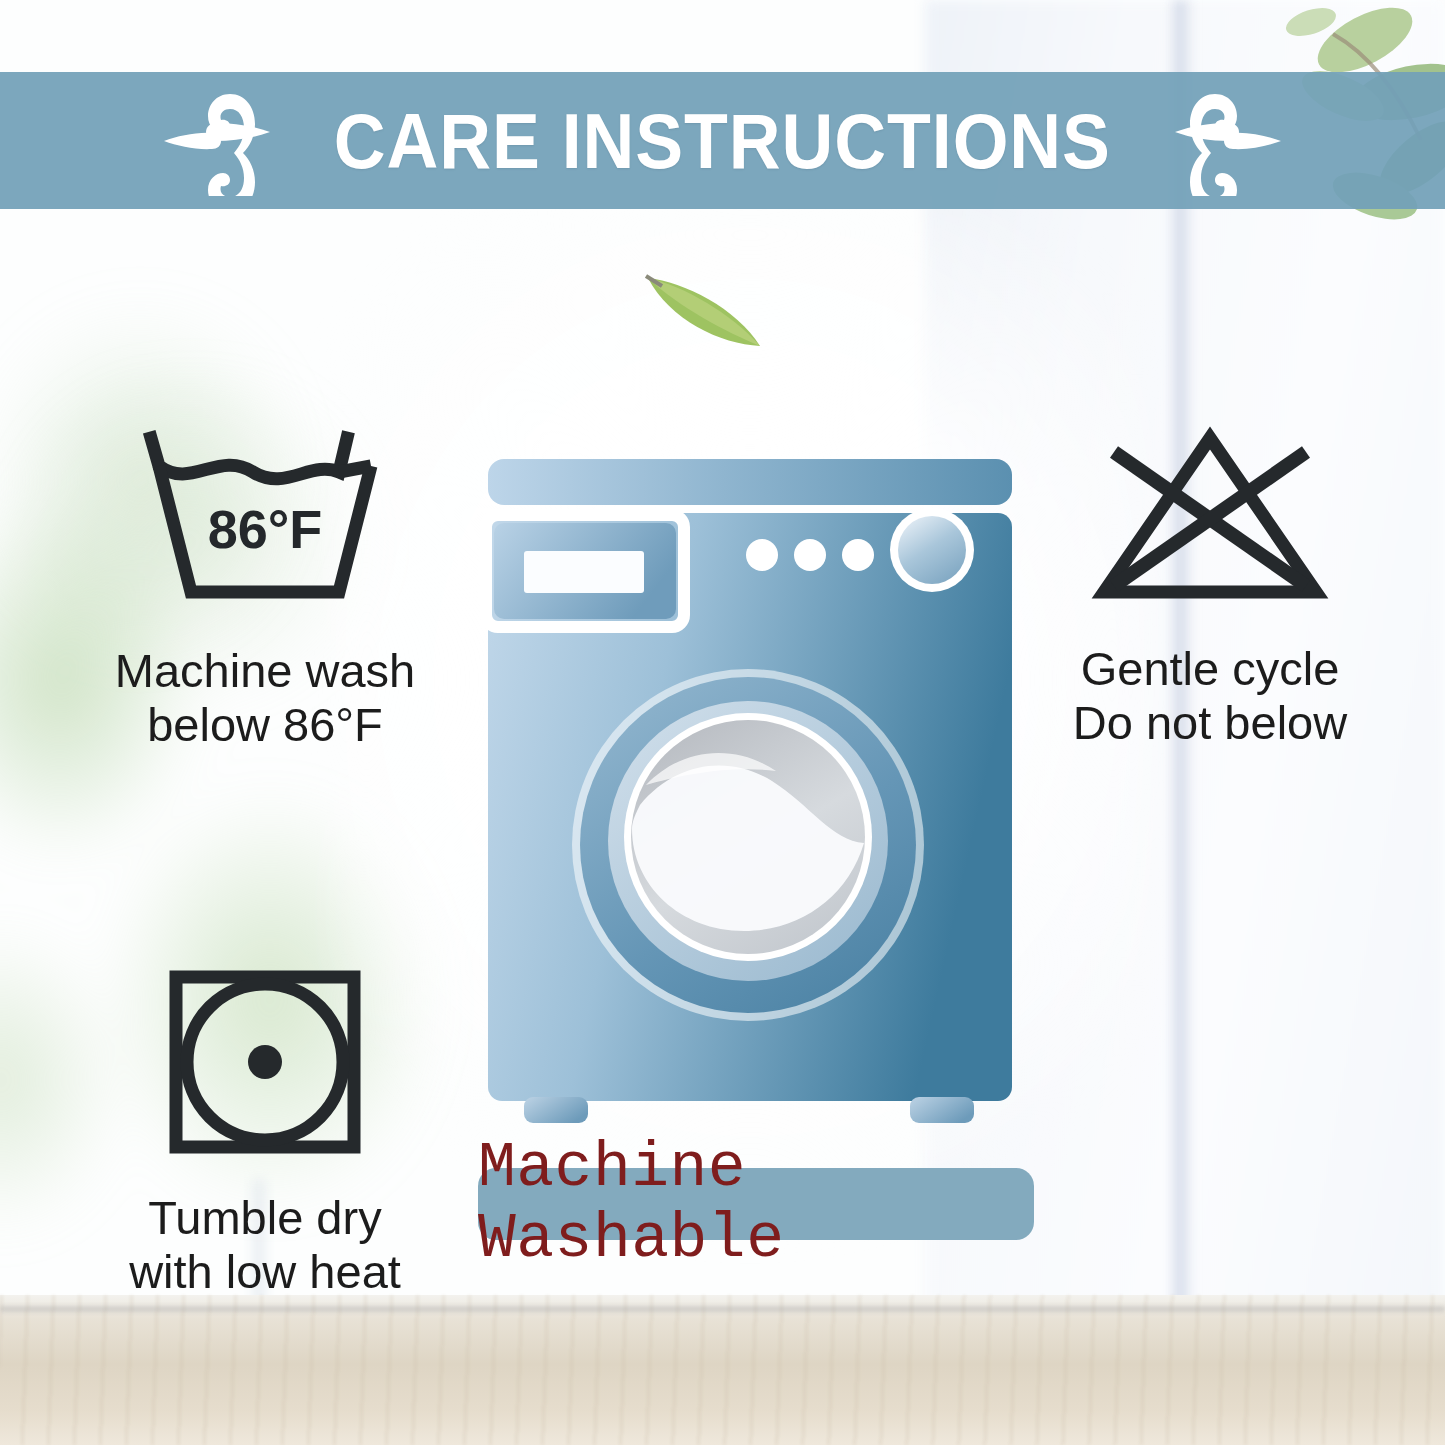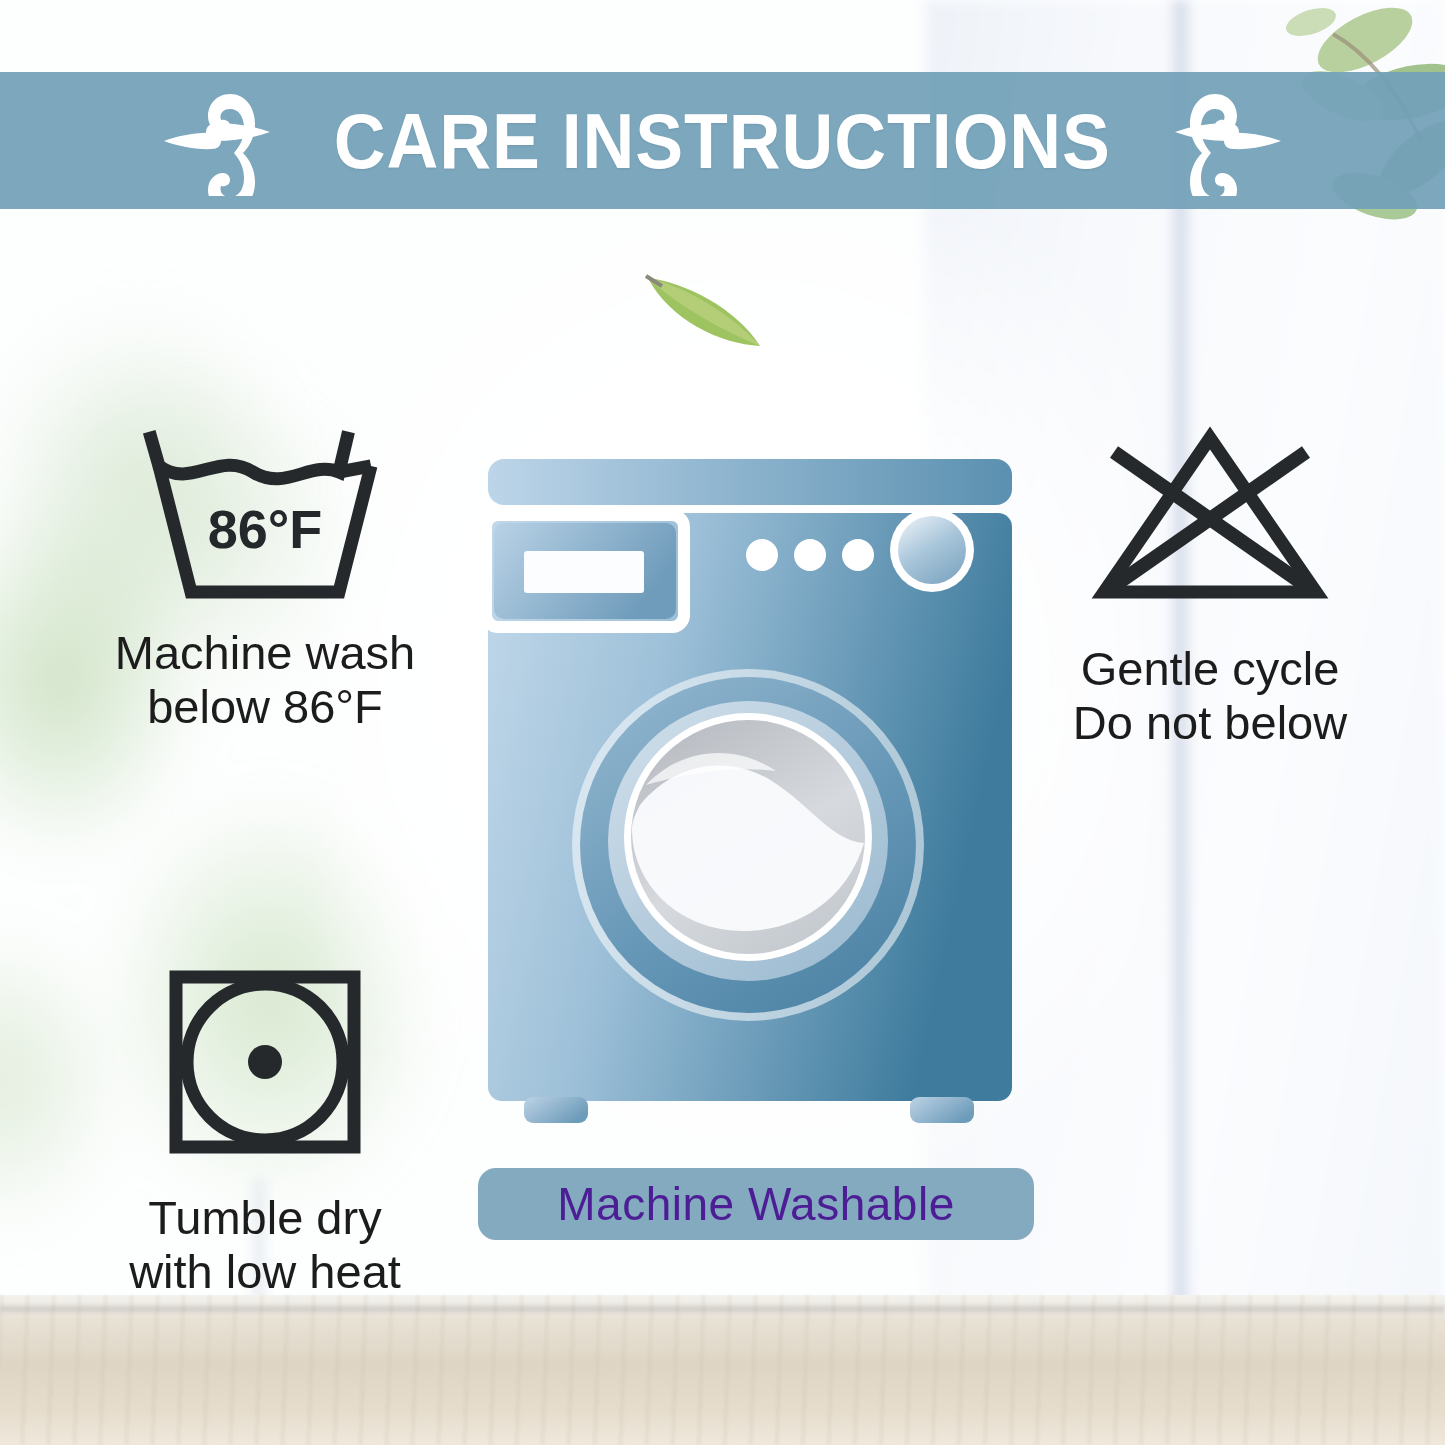--- a/index.html
+++ b/index.html
@@ -92,42 +92,42 @@
   }
   #cell-wash{left:30px;top:420px;width:470px;}
   #cell-bleach{left:975px;top:420px;width:470px;}
   #cell-dry{left:30px;top:965px;width:470px;}
   #cell-iron{left:975px;top:965px;width:470px;}
 
   #cell-wash .sym{height:200px;}
   #cell-bleach .sym{height:200px;}
   #cell-dry .sym{height:200px;}
   #cell-iron .sym{height:200px;}
-  #cell-wash .cap{margin-top:6px;}
+  #cell-wash .cap{margin-top:24px;}
   #cell-bleach .cap{margin-top:22px;}
   #cell-dry .cap{margin-top:26px;}
   #cell-iron .cap{margin-top:26px;}
 
   .tub-temp{
     font-size:54px;font-weight:bold;fill:#24282b;
     font-family:"Liberation Sans","DejaVu Sans",sans-serif;
   }
 
   
   .machine{position:absolute;left:480px;top:445px;width:540px;height:680px;}
 
   
   .badge{
     position:absolute;left:478px;top:1168px;width:556px;height:72px;
     background:rgba(120,163,185,.92);border-radius:18px;
     display:flex;align-items:center;justify-content:center;
   }
   .badge-label{
-    color:#4c1d95;font-size:46px;letter-spacing:.5px;
-    font-family:Liberation Sans, sans-serif;
+    color:#7f1d1d;font-size:63px;letter-spacing:.5px;
+    font-family:Liberation Mono, monospace;
   }
 </style>
 </head>
 <body>
 
 <div class="stage">
 
   <div class="bg">
     <div class="bg-base"></div>
     <div class="bg-pane-right"></div>

